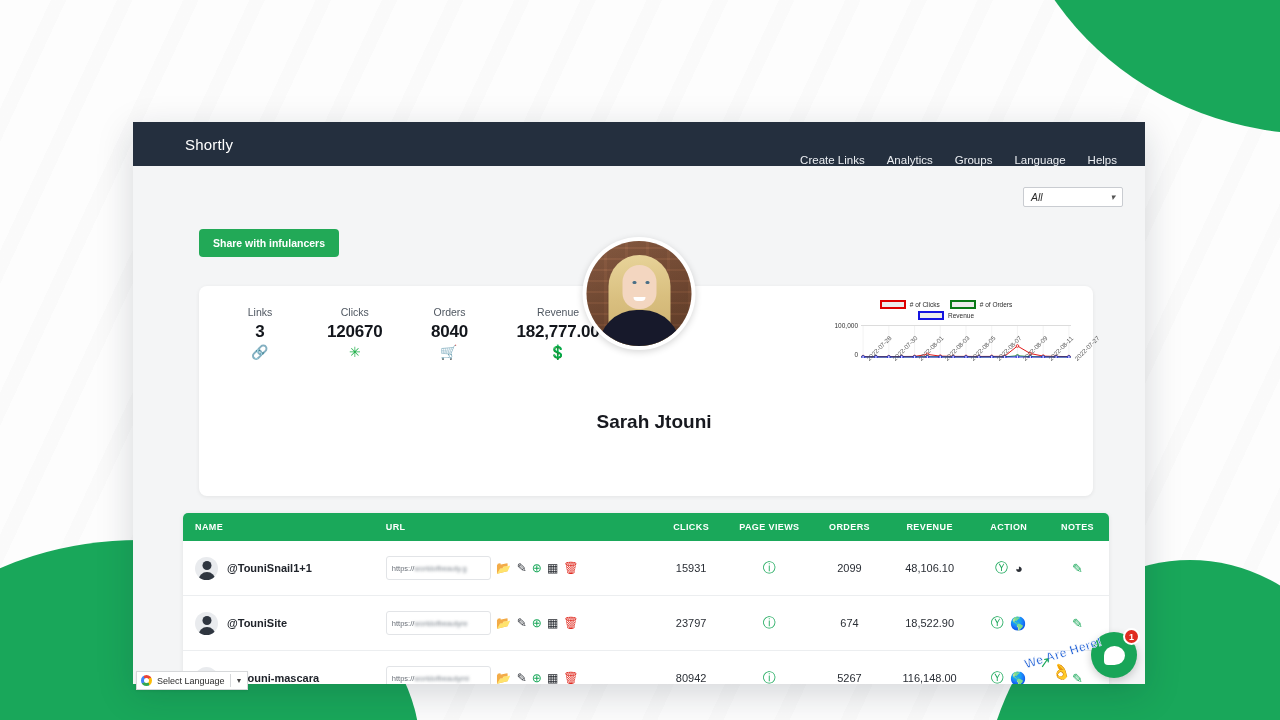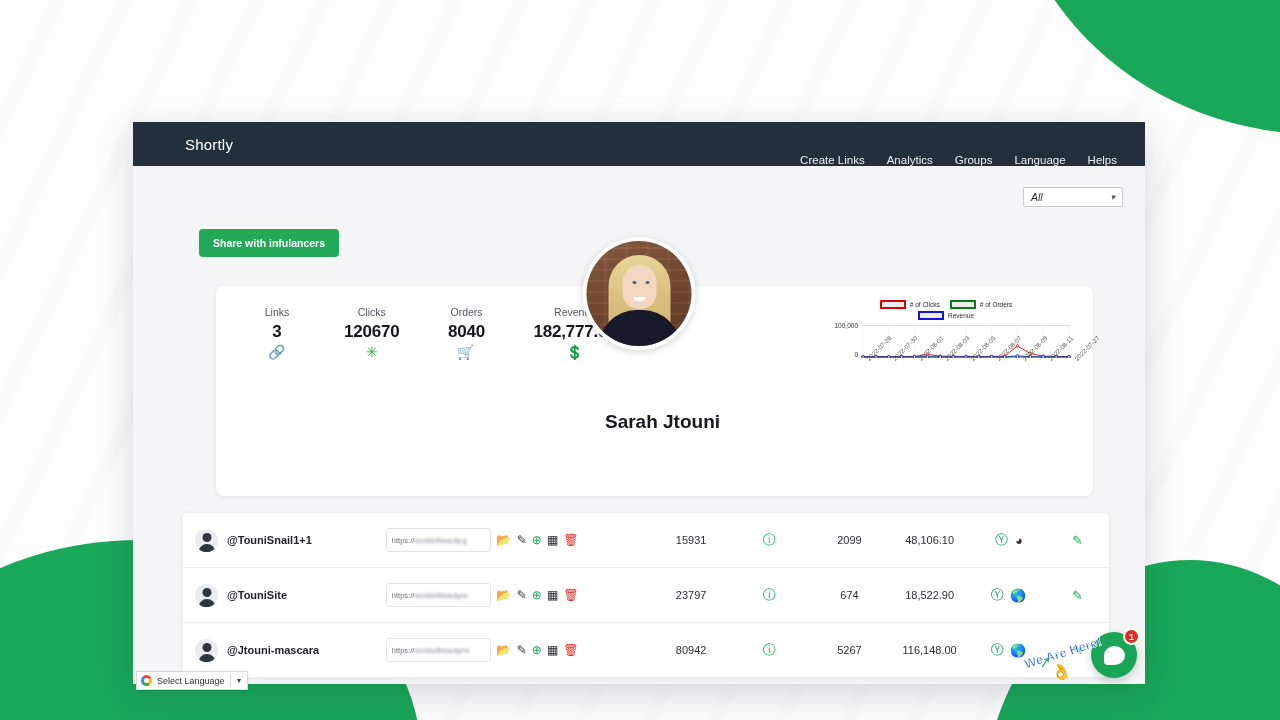--- a/index.html
+++ b/index.html
@@ -118,21 +118,20 @@
     background: #17192b;
   }
   .avatar .eye { position: absolute; width: 4px; height: 3px; border-radius: 2px; background: #4a6f86; top: 40px; }
   .avatar .eye.l { left: 46px; } .avatar .eye.r { left: 59px; }
   .avatar .mouth { position: absolute; left: 50%; transform: translateX(-50%); top: 56px; width: 12px; height: 4px; border-radius: 0 0 6px 6px; background: #fff; }
 
   .profile-card {
     position: absolute; left: 66px; right: 52px; top: 120px;
     height: 210px; background: #fff; border-radius: 8px;
     box-shadow: 0 1px 4px rgba(0,0,0,.07);
-    margin-left: 17px;
   }
 
   .stats { position: absolute; left: 34px; top: 20px; display: flex; gap: 40px; }
   .stat { text-align: center; min-width: 54px; }
   .stat .label { font-size: 10.5px; color: #4f5761; margin-bottom: 4px; }
   .stat .value { font-size: 17px; font-weight: bold; color: #13161c; letter-spacing: -.2px; }
   .stat .ic { margin-top: 3px; font-size: 14px; line-height: 1; }
 
   .person { position: absolute; left: 16px; right: 0; top: 125px; text-align: center; }
   .person .pname { font-size: 19px; font-weight: bold; color: #17191f; }
@@ -430,20 +429,30 @@
             <span style="left:212px">2022-07-27</span>
           </div>
         </div>
 
         <div class="person">
           <div class="pname">Sarah Jtouni</div>
         </div>
       </div>
 
       <div class="table-card">
+        <div class="thead">
+          <div class="c-name">NAME</div>
+          <div class="c-url">URL</div>
+          <div class="c-clicks">CLICKS</div>
+          <div class="c-views">PAGE VIEWS</div>
+          <div class="c-orders">ORDERS</div>
+          <div class="c-rev">REVENUE</div>
+          <div class="c-action">ACTION</div>
+          <div class="c-notes">NOTES</div>
+        </div>
 
         <div class="trow">
           <div class="c-name">
             <div class="row-avatar"></div>
             <span class="handle">@TouniSnail1+1</span>
           </div>
           <div class="c-url">
             <div class="url-pill">
               <span>https://</span>
                 <span class="blur">worldofbeauty.g</span>

